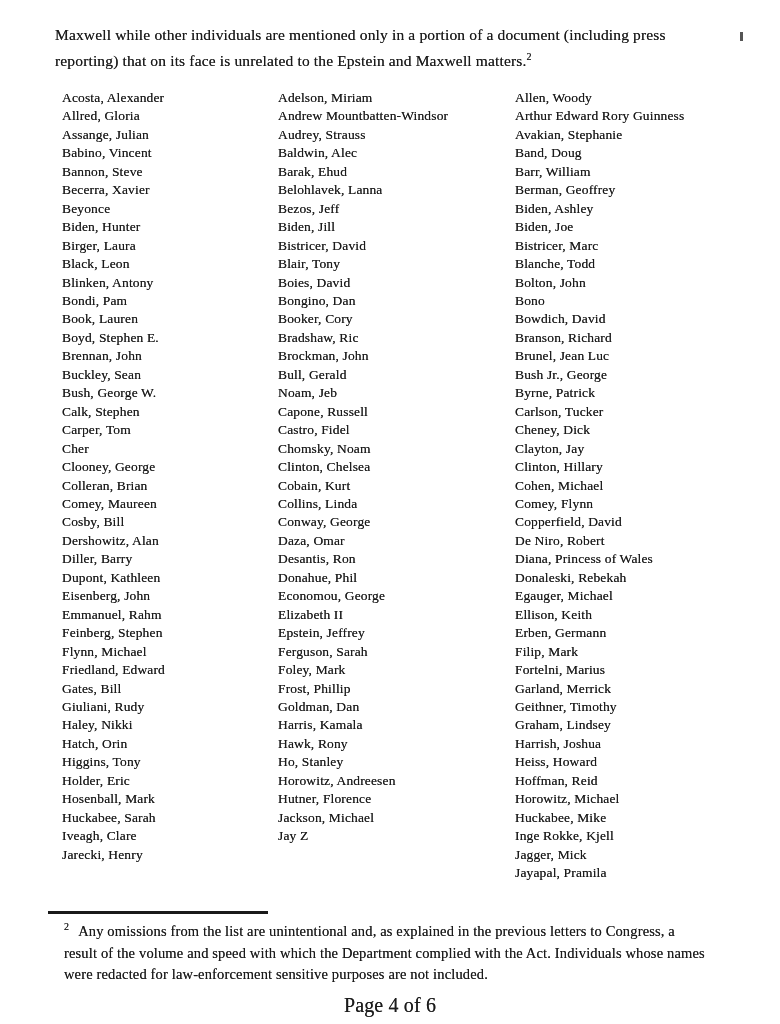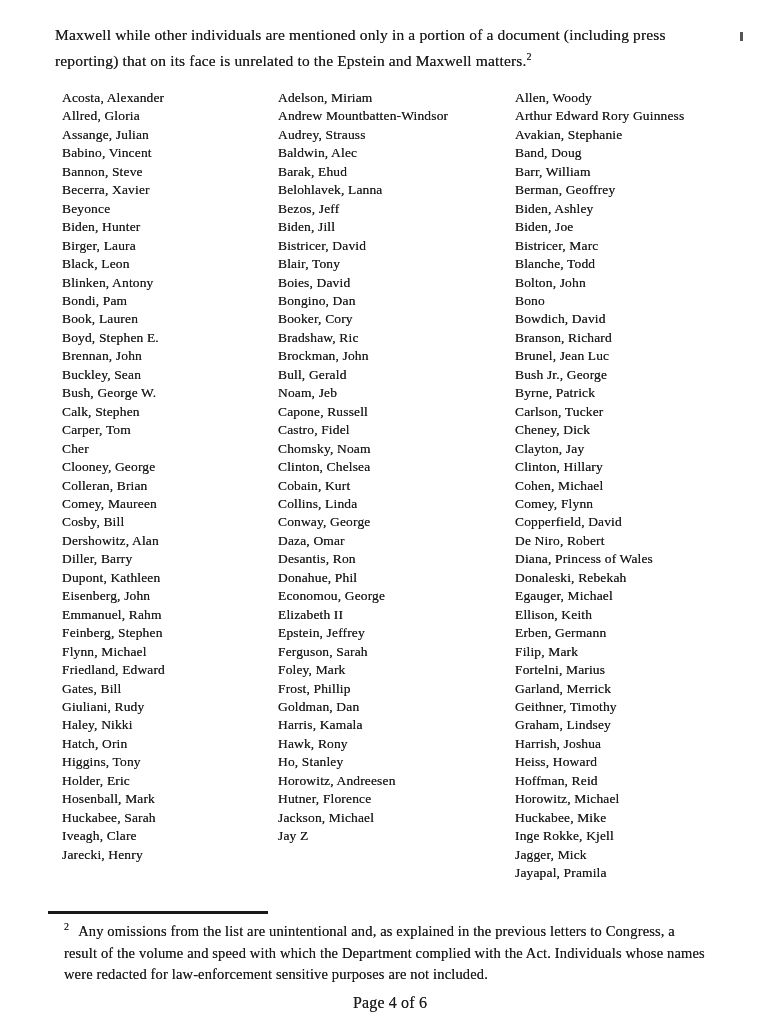--- a/index.html
+++ b/index.html
@@ -63,21 +63,21 @@
     margin-left: 29px;
   }
   .footnote .fline { white-space: nowrap; }
   .footnote sup.fnref { margin-right: 9px; }
   .pagenum {
     position: absolute;
     left: 0;
     top: 994px;
     width: 780px;
     text-align: center;
-    font-size: 16px;
+    font-size: 20px;
   }
   
   .speck {
     position: absolute;
     left: 740px;
     top: 32px;
     width: 3px;
     height: 9px;
     background: #2a2a2a;
     opacity: 0.8;

